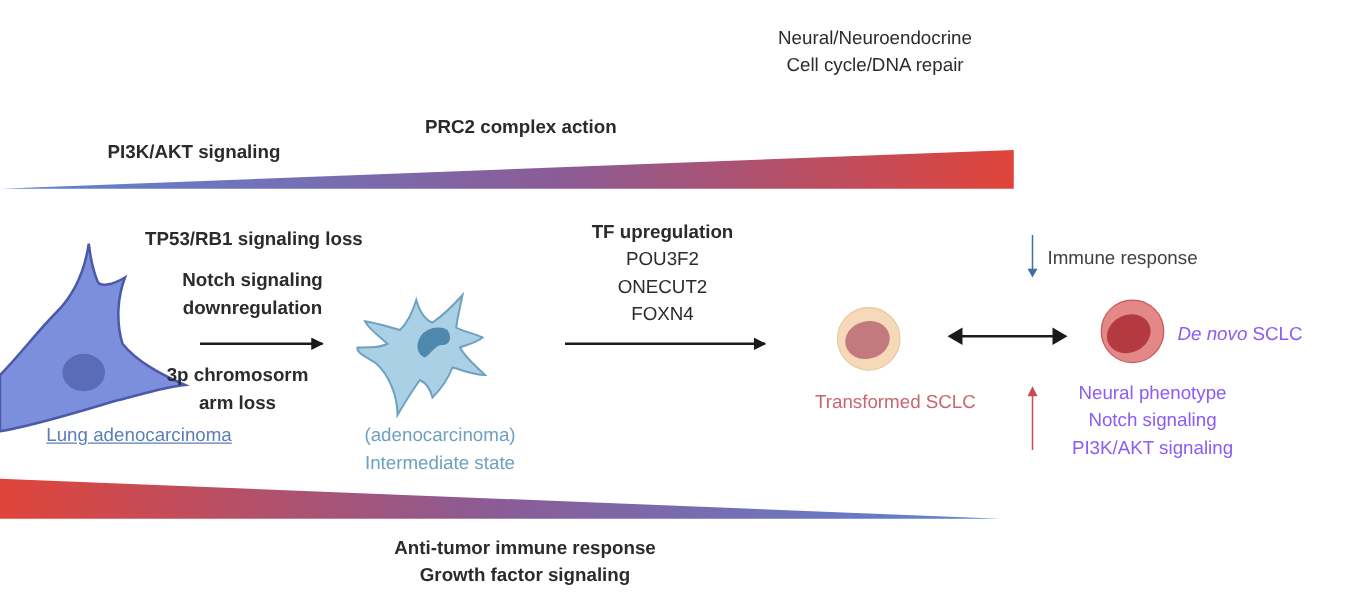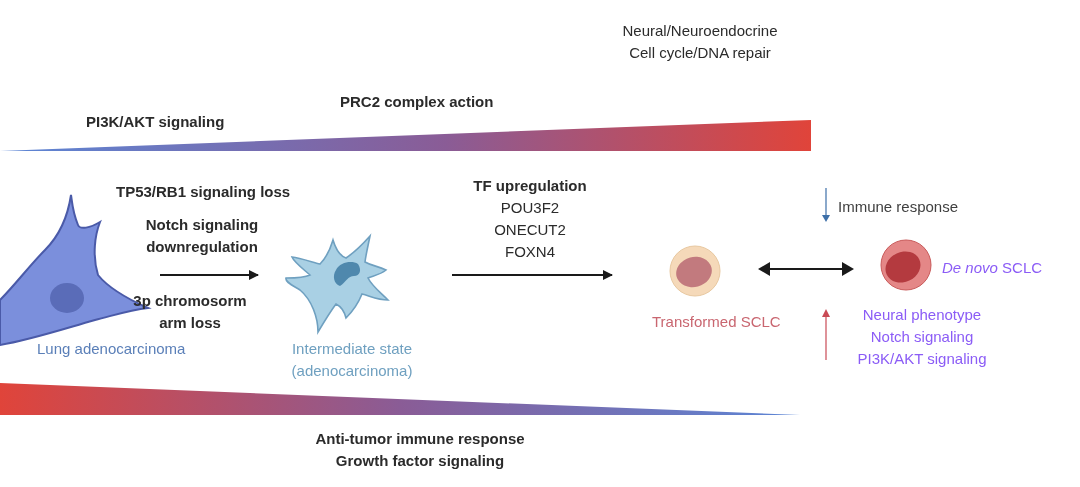--- a/index.html
+++ b/index.html
@@ -3,21 +3,21 @@
   <meta charset="utf-8">
   <style>
     html, body { margin: 0; padding: 0; background: #ffffff; }
     body { width: 1080px; height: 487px; position: relative; overflow: hidden;
            font-family: "Liberation Sans", sans-serif; color: #2b2b2b; }
     .abs { position: absolute; }
     .bold { font-weight: bold; }
     .center { text-align: center; }
     svg.bg { position: absolute; left: 0; top: 0; }
     .t15 { font-size: 15px; line-height: 22px; }
-    .blue { color: #5a7fb8; }
+    .blue { color: #5a7fb8; text-decoration: underline; }
     .lblue { color: #6fa0c0; }
     .red { color: #8b5cf6; }
     .pink { color: #c96670; }
   </style>
 </head>
 <body>
 
 <svg class="bg" width="1080" height="487" viewBox="0 0 1080 487">
   <defs>
     <linearGradient id="gTop" x1="0" y1="0" x2="1" y2="0">
@@ -94,22 +94,22 @@
   <div>downregulation</div>
 </div>
 <div class="abs bold center t15" style="left:110px; top:290px; width:160px;">
   <div>3p chromosorm</div>
   <div>arm loss</div>
 </div>
 
 <div class="abs t15 blue" style="left:37px; top:338px;">Lung adenocarcinoma</div>
 
 <div class="abs center t15 lblue" style="left:272px; top:338px; width:160px;">
+  <div>(adenocarcinoma)</div>
   <div>Intermediate state</div>
-  <div>(adenocarcinoma)</div>
 </div>
 
 <div class="abs center t15" style="left:450px; top:175px; width:160px;">
   <div class="bold">TF upregulation</div>
   <div>POU3F2</div>
   <div>ONECUT2</div>
   <div>FOXN4</div>
 </div>
 <div class="abs bold center t15" style="left:450px; top:292px; width:160px;">
 </div>

